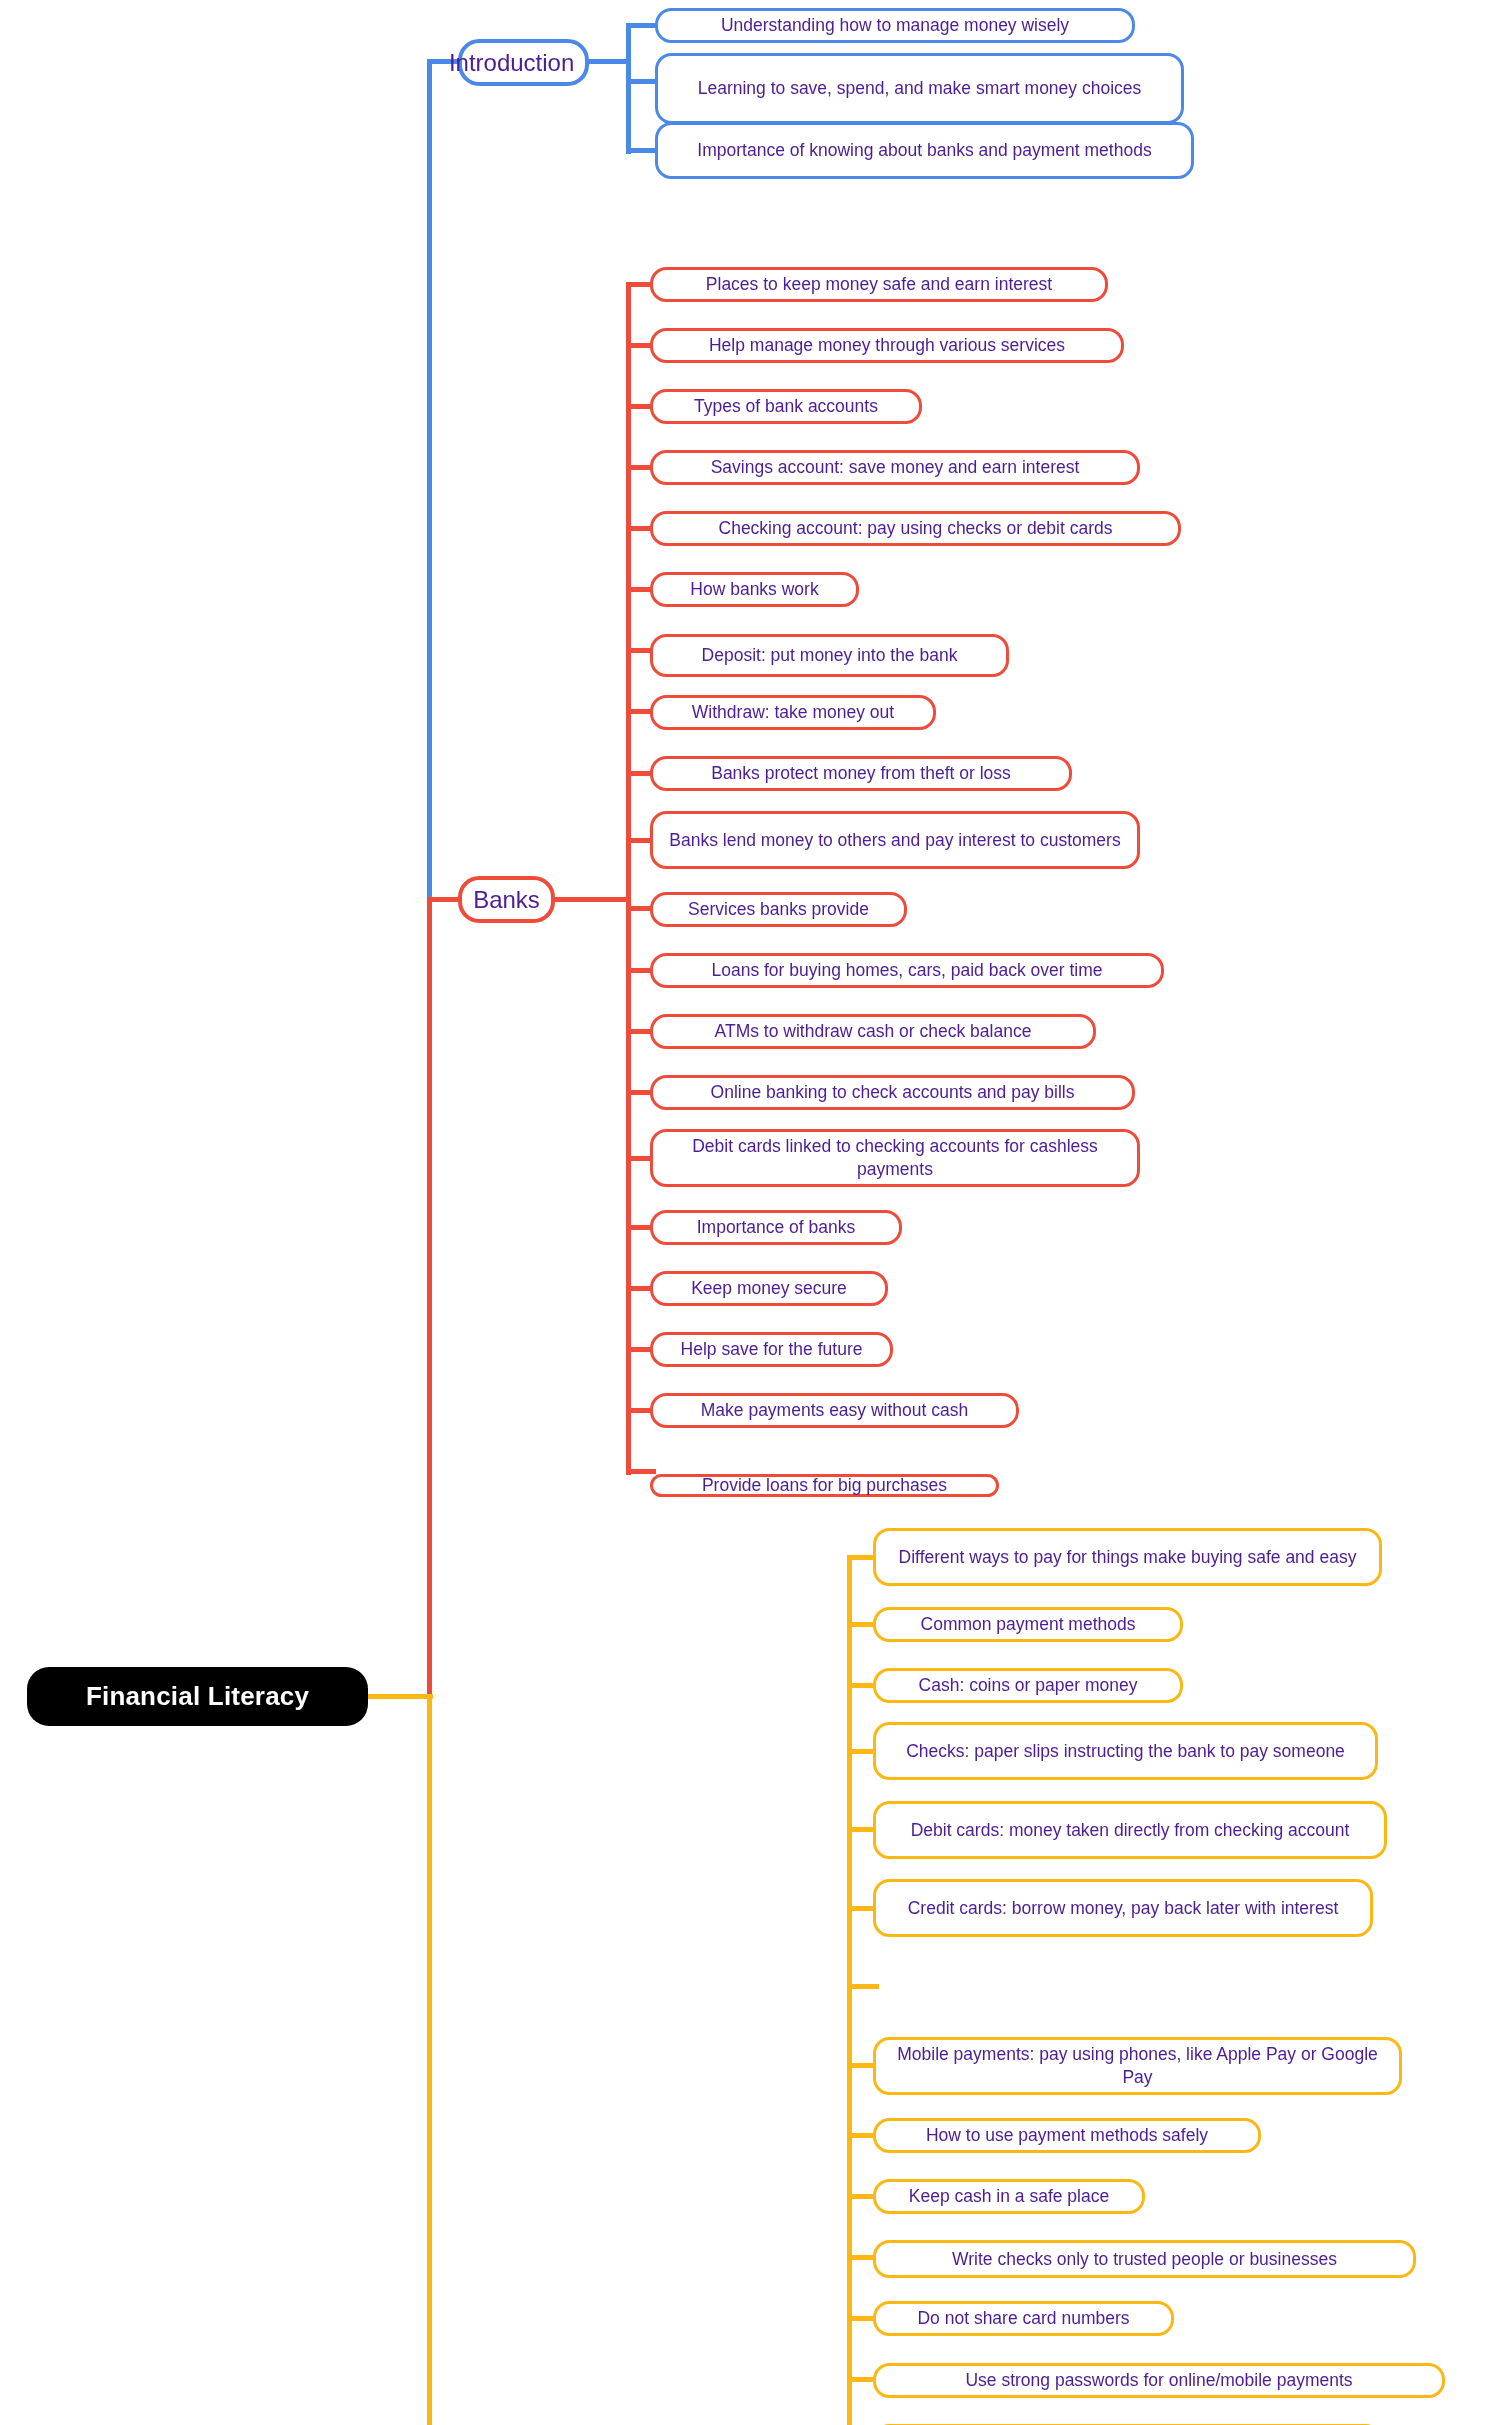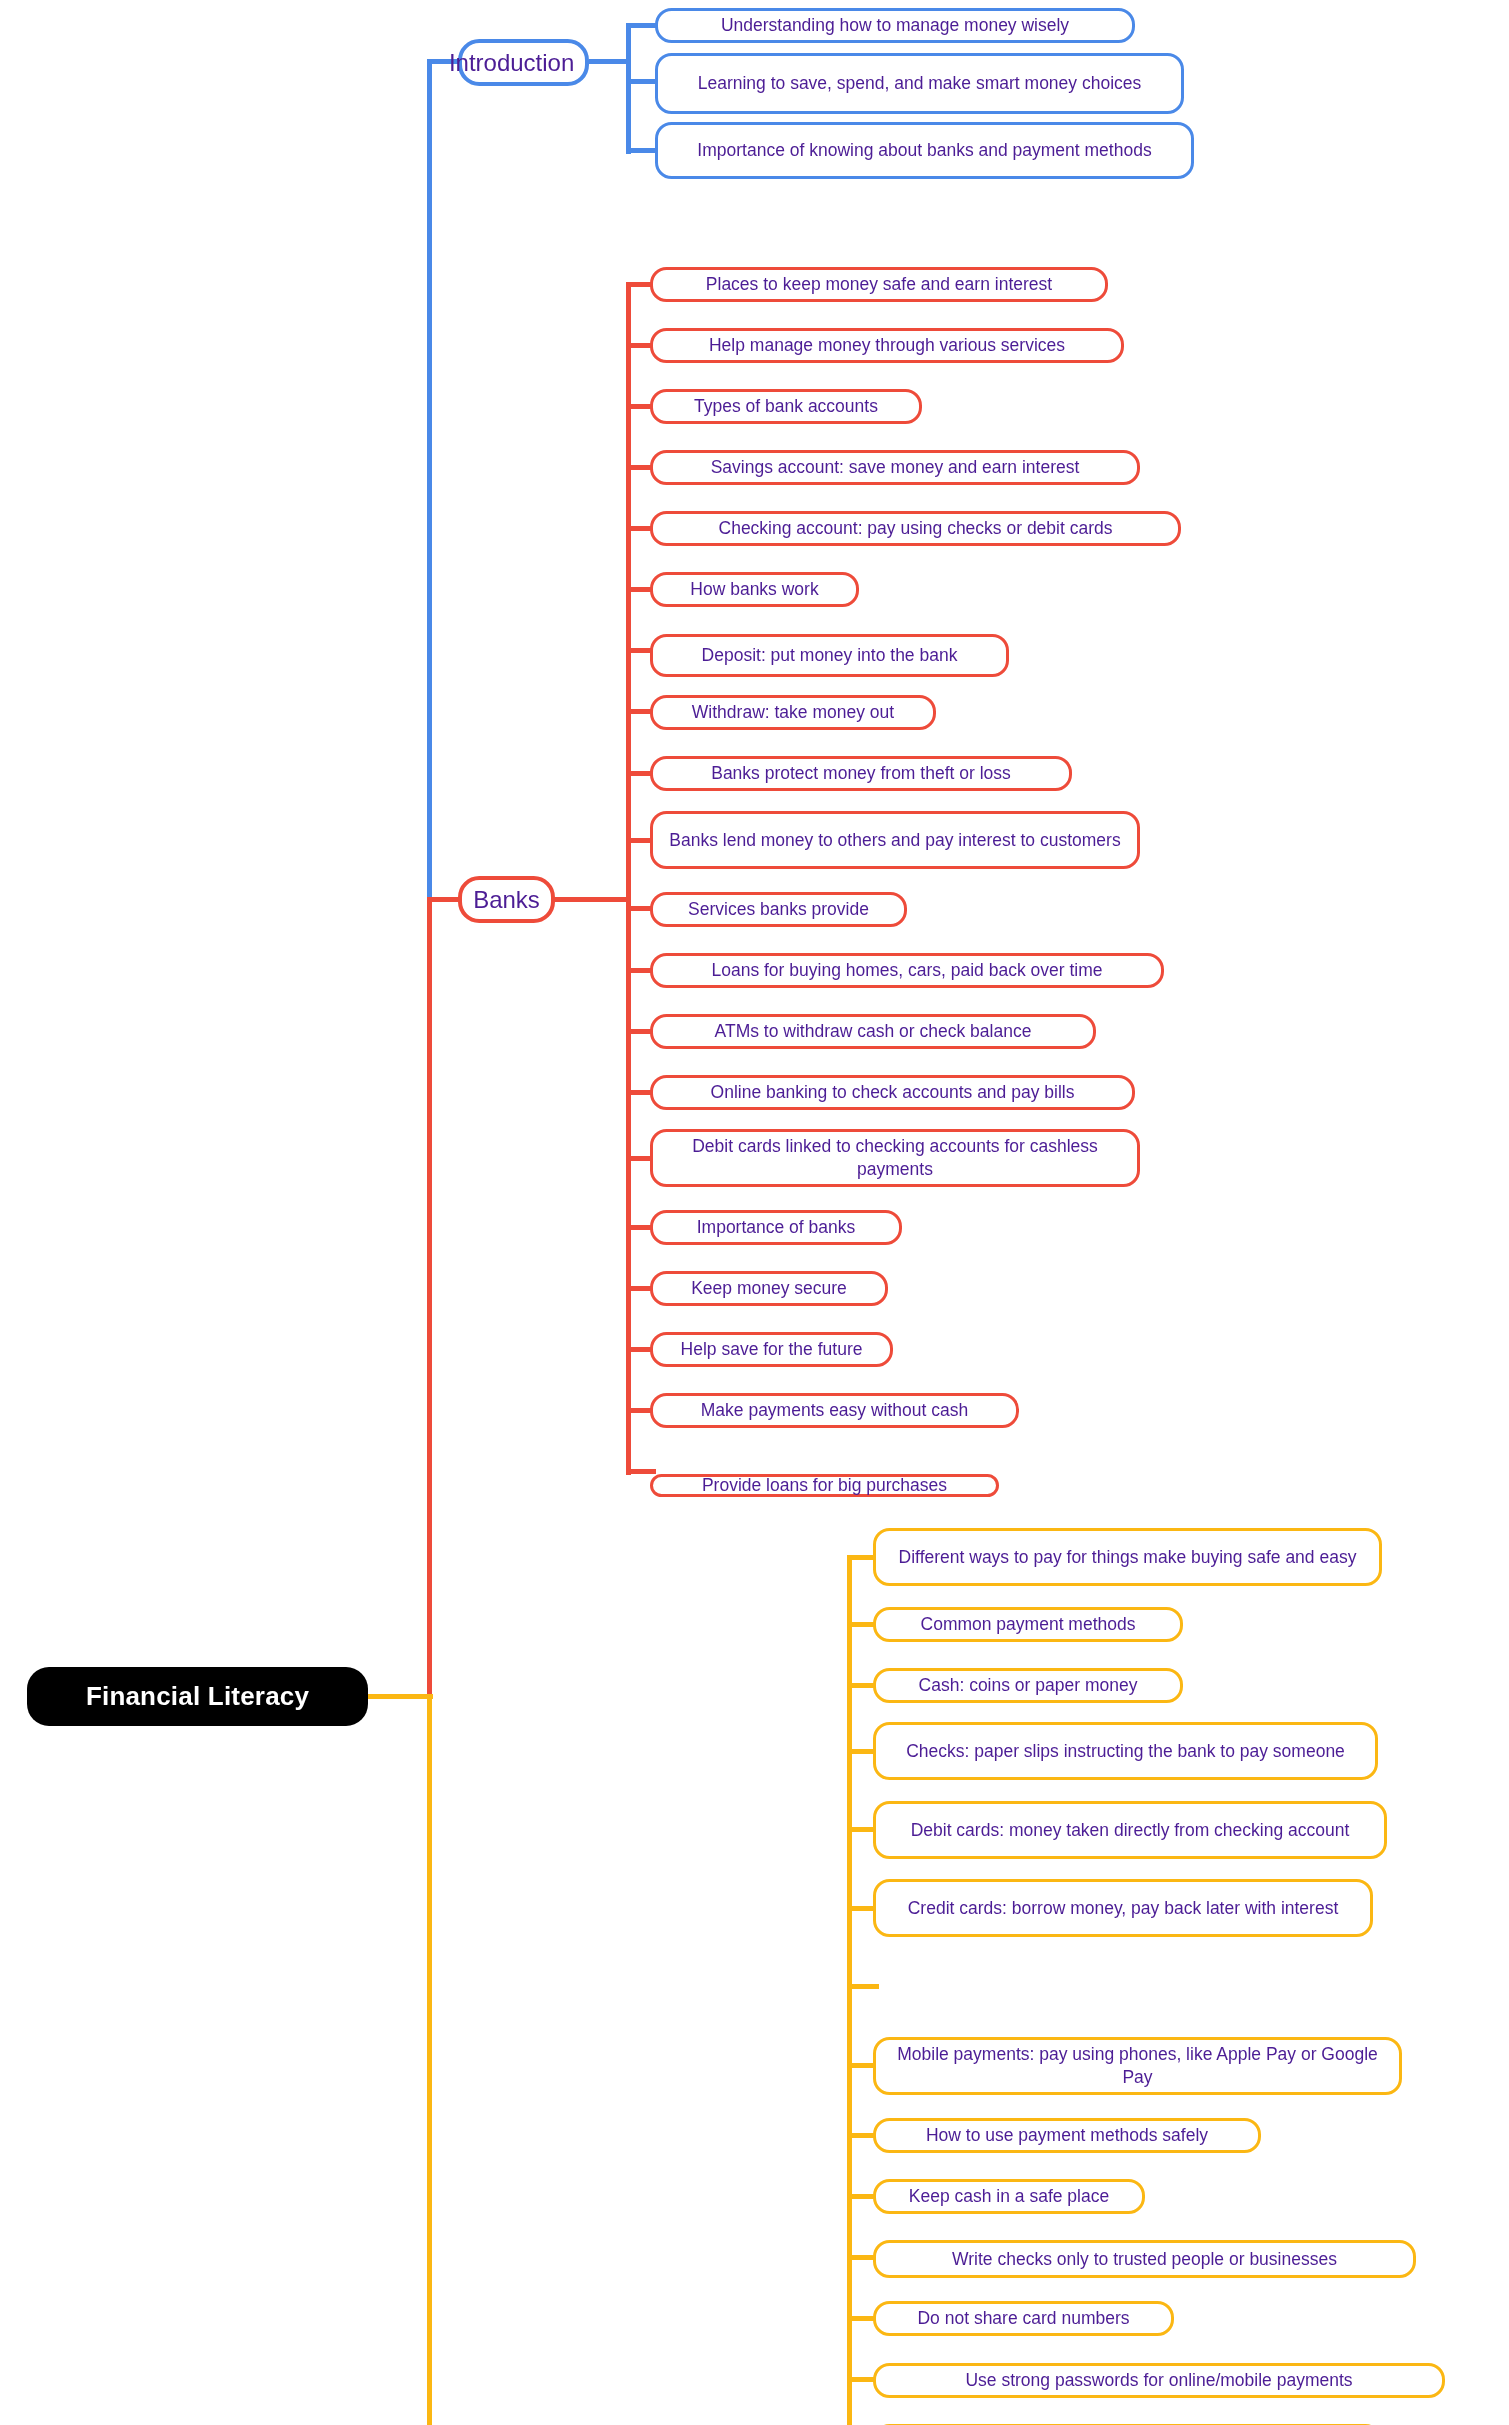--- a/index.html
+++ b/index.html
@@ -70,21 +70,21 @@
     <div class="node branch blue" style="left: 458px; top: 39px; width: 131px; height: 47px; justify-content: flex-end;">
       <span>Introduction</span>
     </div>
     <div class="conn blue" style="left: 589px; top: 59px; width: 42px; height: 5.3px;"></div>
     <div class="conn blue" style="left: 626px; top: 22.6px; width: 5.3px; height: 131px;"></div>
     <div class="conn blue" style="left: 626px; top: 22.6px; width: 34px; height: 5.3px;"></div>
     <div class="node leaf blue" style="left: 655px; top: 7.8px; width: 480px; height: 35px;">
       <span>Understanding how to manage money wisely</span>
     </div>
     <div class="conn blue" style="left: 626px; top: 79px; width: 34px; height: 5.3px;"></div>
-    <div class="node leaf blue" style="left: 655px; top: 53px; width: 529px; height: 61px;">
+    <div class="node leaf blue" style="left: 655px; top: 53px; width: 529px; height: 71px;">
       <span>Learning to save, spend, and make smart money choices</span>
     </div>
     <div class="conn blue" style="left: 626px; top: 148px; width: 34px; height: 5.3px;"></div>
     <div class="node leaf blue" style="left: 655px; top: 122px; width: 539px; height: 57px;">
       <span>Importance of knowing about banks and payment methods</span>
     </div>
     <div class="conn red" style="left: 427px; top: 897px; width: 5.3px; height: 803px;"></div>
     <div class="conn red" style="left: 427px; top: 1694px; width: 0px; height: 5.3px;"></div>
     <div class="conn red" style="left: 368px; top: 1694px; width: 65px; height: 5.3px;"></div>
     <div class="conn red" style="left: 427px; top: 897px; width: 37px; height: 5.3px;"></div>

